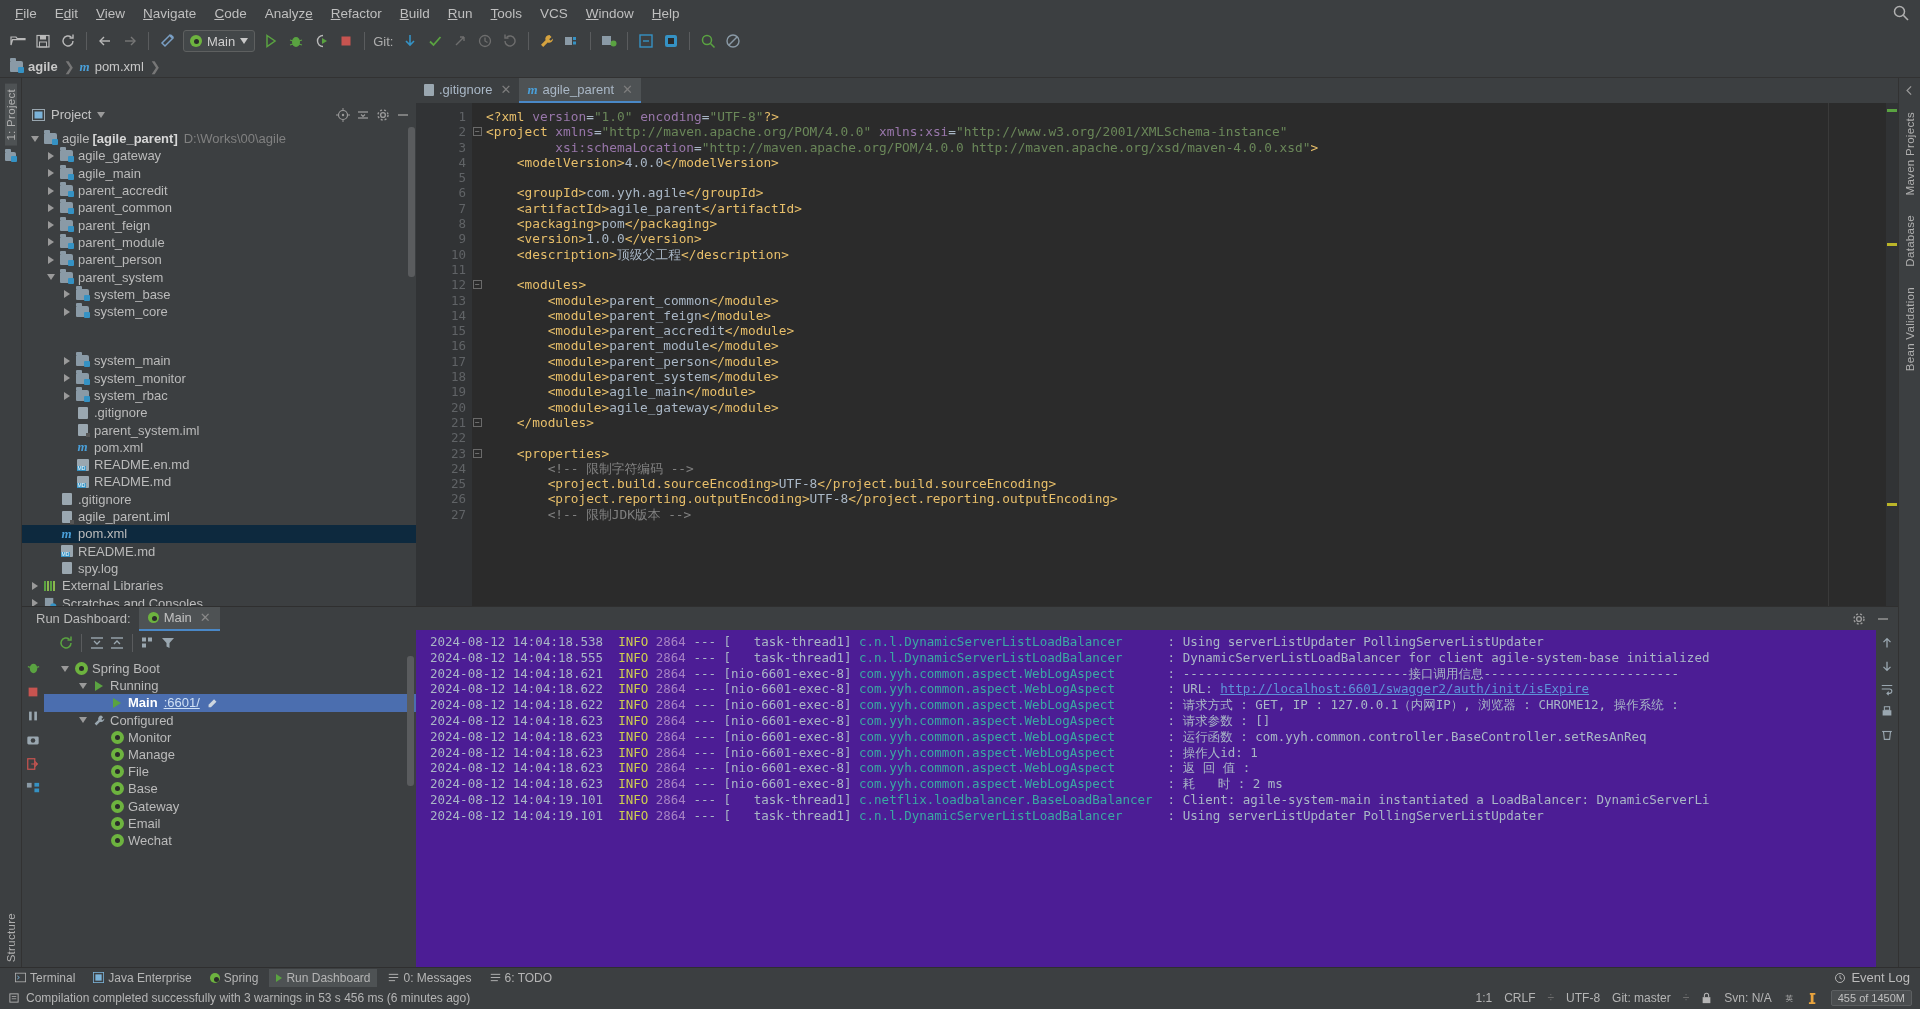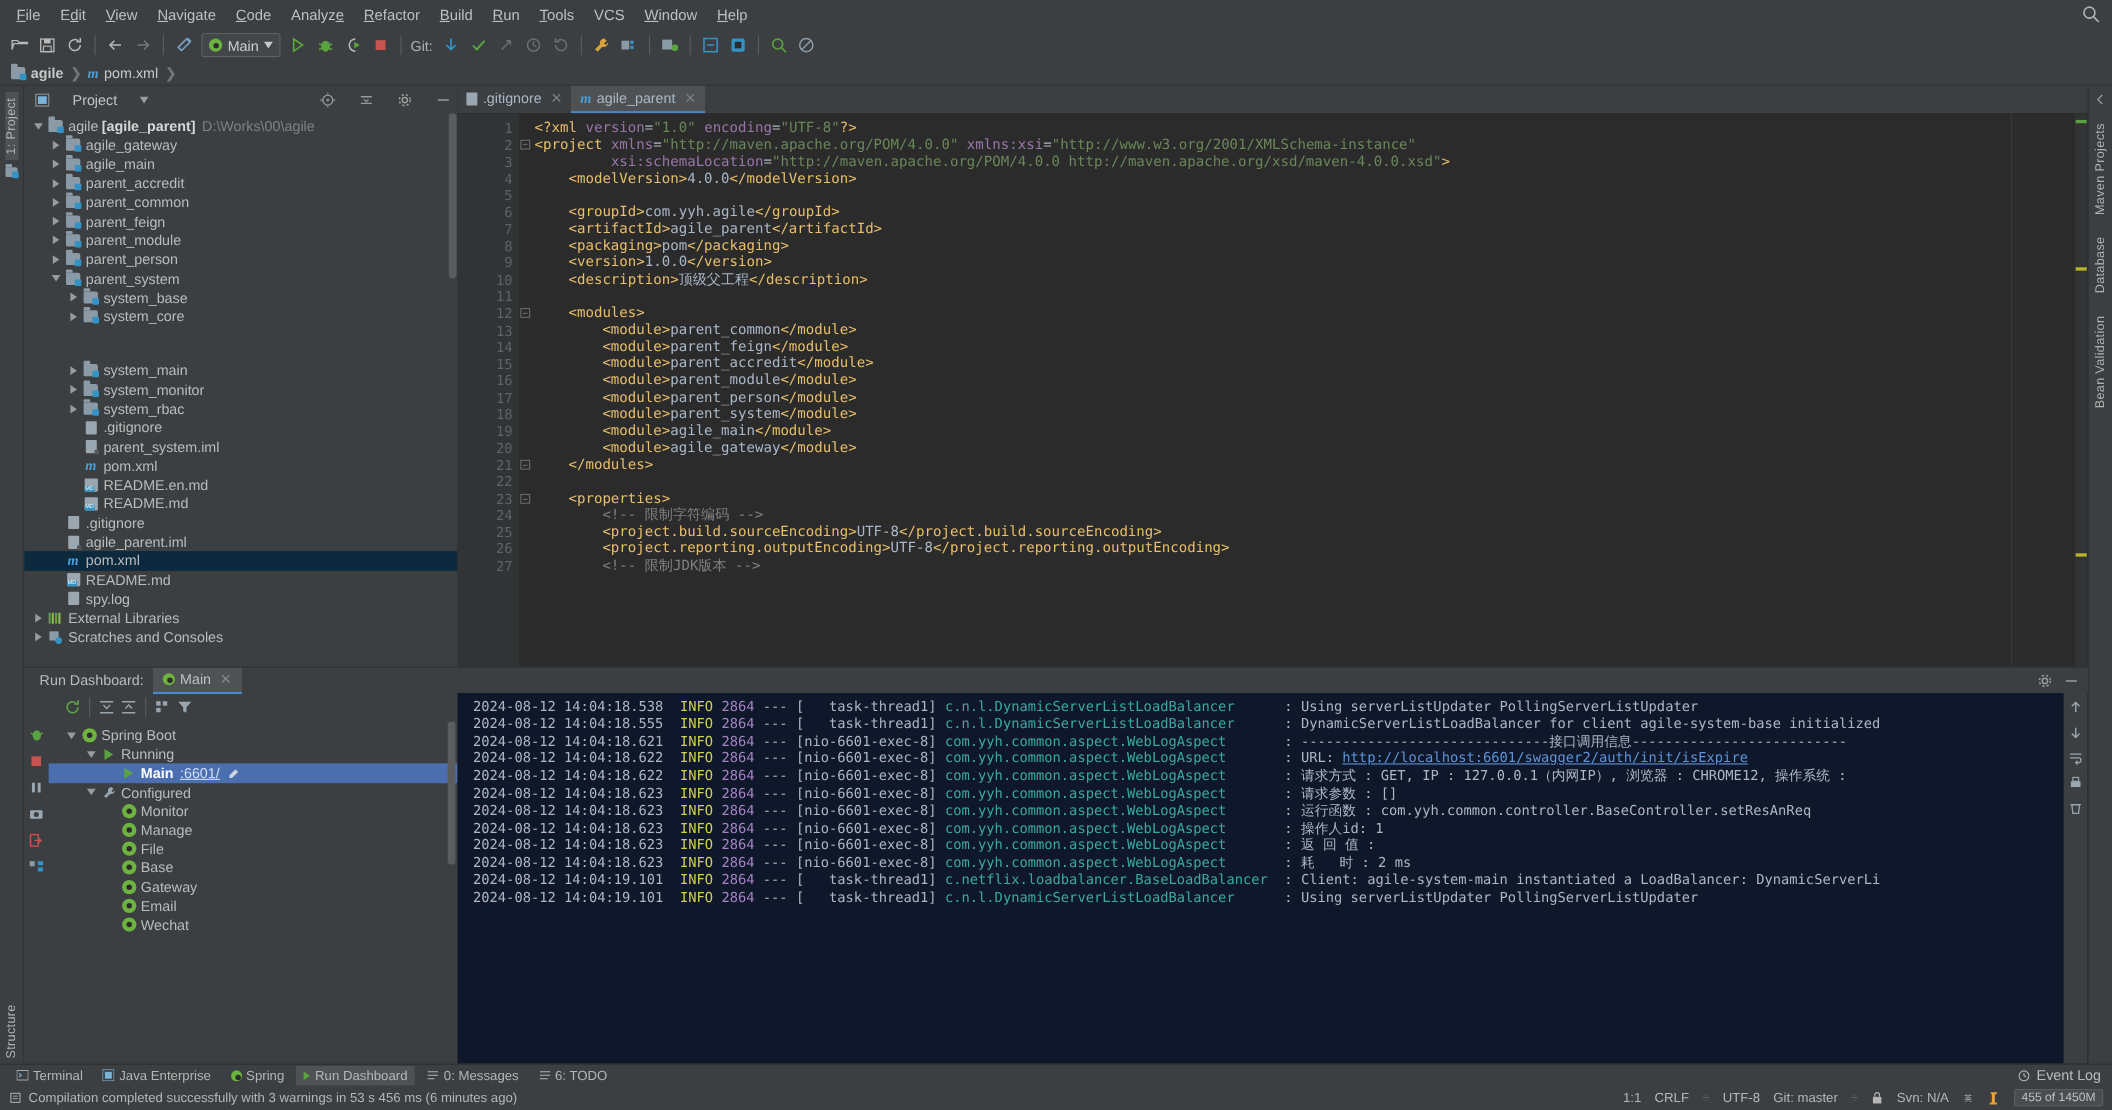--- a/index.html
+++ b/index.html
@@ -72,22 +72,23 @@
     border-left: 1px solid #323232;
   }
 
   
   .maincol { flex:1; display:flex; flex-direction:column; min-width:0; }
   .upper { flex: 0 0 528px; display:flex; min-height:0; }
 
   
   .projpanel { width: 394px; background:#3c3f41; display:flex; flex-direction:column; flex-shrink:0; }
   .proj-header {
-    height: 25px; display:flex; align-items:center; padding: 0 6px 0 10px; gap:21px;
+    height: 25px; display:flex; align-items:center; padding: 0 6px 0 10px; gap:6px;
     flex-shrink:0;
+    margin-top:24px;
   }
   .proj-header .title { font-size:13px; color:#c4c4c4; }
   .proj-header .spacer { flex:1; }
   .proj-tree {
     flex:1; overflow:hidden; background:#3c3f41; padding-top: 3px; position:relative;
   }
   .trow {
     height: 17.3px; display:flex; align-items:center; font-size:13px; color:#bbbbbb;
     white-space:nowrap; padding-left: 6px; cursor: default;
   }
@@ -177,21 +178,21 @@
   .rdscroll { position:absolute; right:2px; top:0; width:7px; height:130px; background:#5a5c5e; border-radius:3px; }
 
   .rd-console { flex:1; display:flex; flex-direction:column; min-width:0; background:#2b2b2b; }
   .conbar { height: 25px; background:#3c3f41; display:flex; align-items:flex-end; flex-shrink:0; }
   .contab {
     height:25px; display:flex; align-items:center; gap:5px; padding:0 9px;
     font-size:13px; color:#bbbbbb; border-bottom:2px solid transparent; cursor:default;
   }
   .contab.active { background:#4e5254; border-bottom:2px solid #4a88c7; }
 
-  .conwrap { flex:1; display:flex; min-height:0; background:#0f172a; overflow:hidden; position:relative; }
+  .conwrap { flex:1; display:flex; min-height:0; background:#4c1d95; overflow:hidden; position:relative; }
   .conlog {
     flex:1; padding: 4px 0 0 14px; overflow:hidden;
     font-family: "DejaVu Sans Mono", monospace; font-size:12.5px; line-height:15.8px;
     white-space:pre; color:#a9b7c6;
   }
   .lg-ts { color:#a9b7c6; }
   .lg-info { color:#cfcf50; }
   .lg-pid { color:#a682c4; }
   .lg-dash { color:#a9b7c6; }
   .lg-thread { color:#a9b7c6; }

